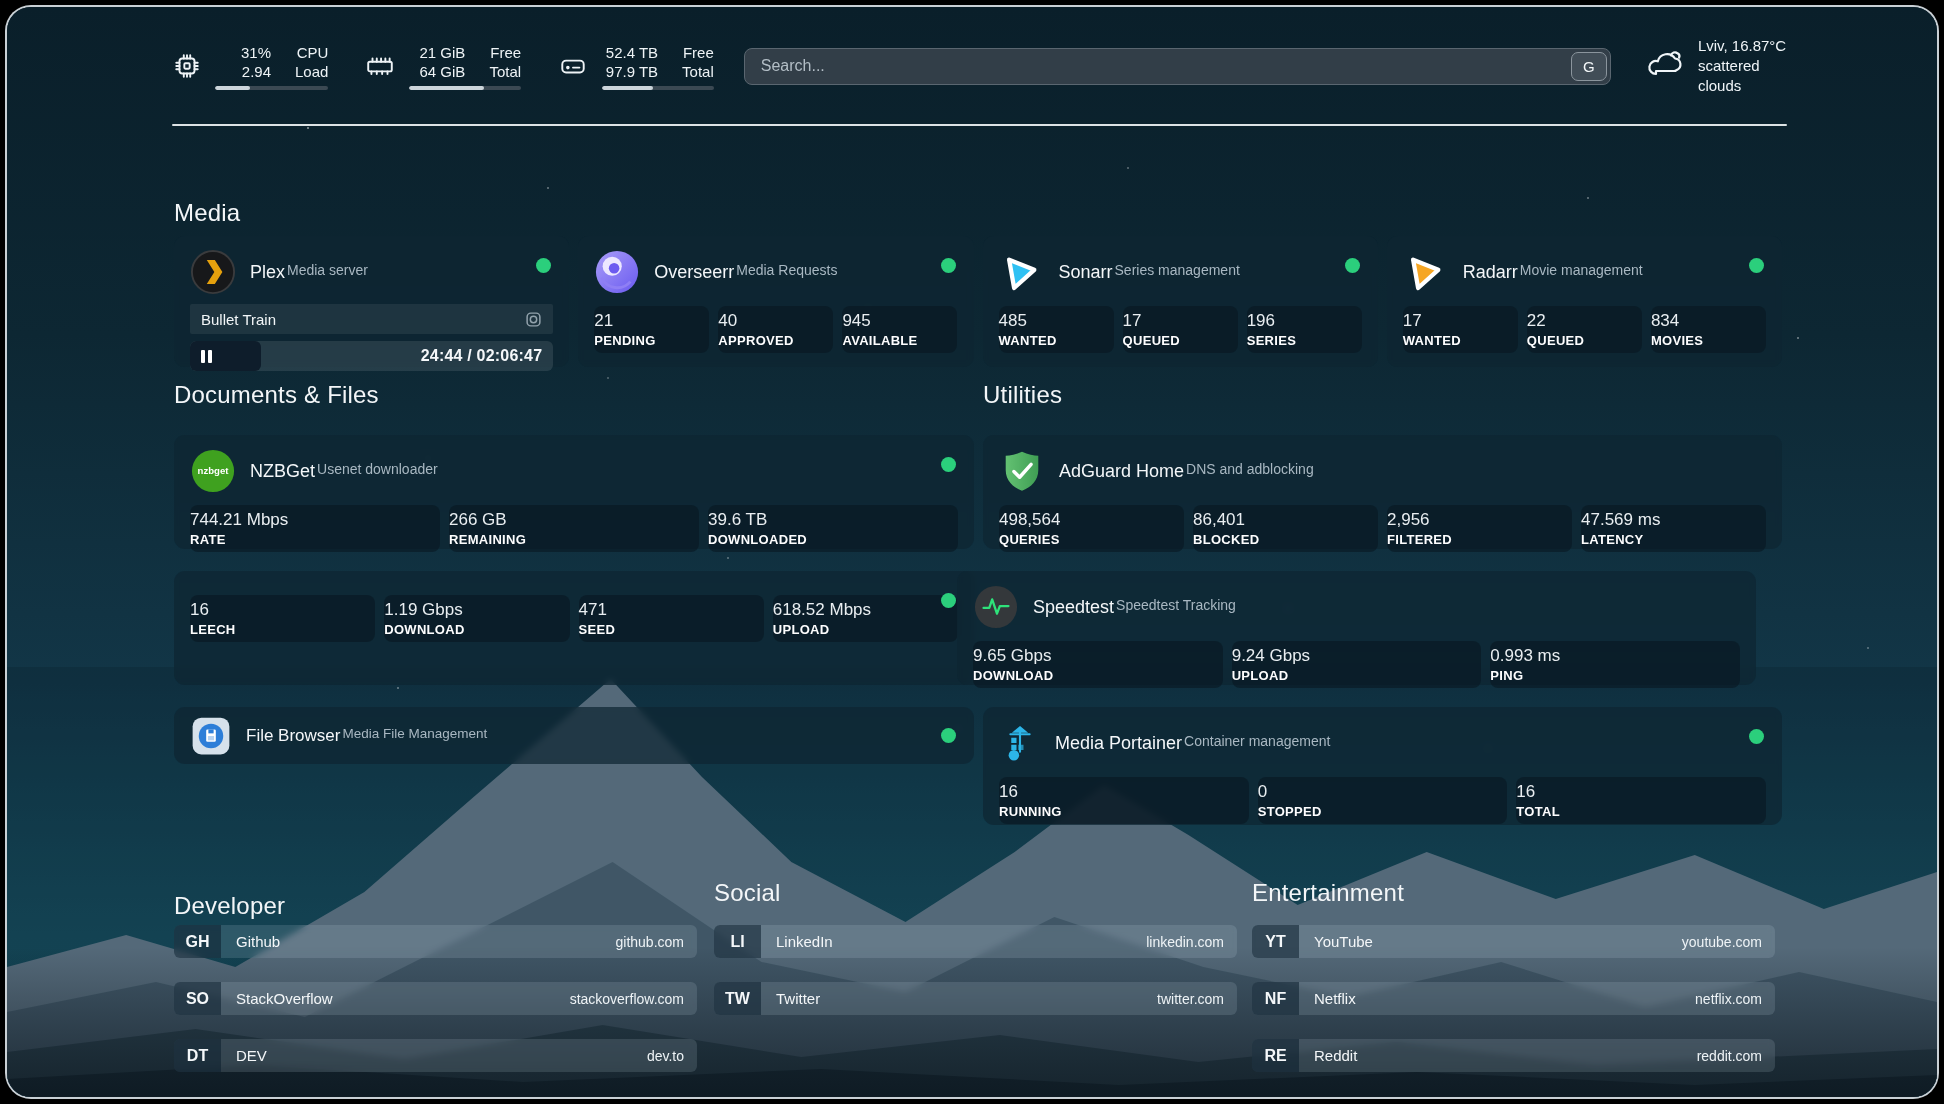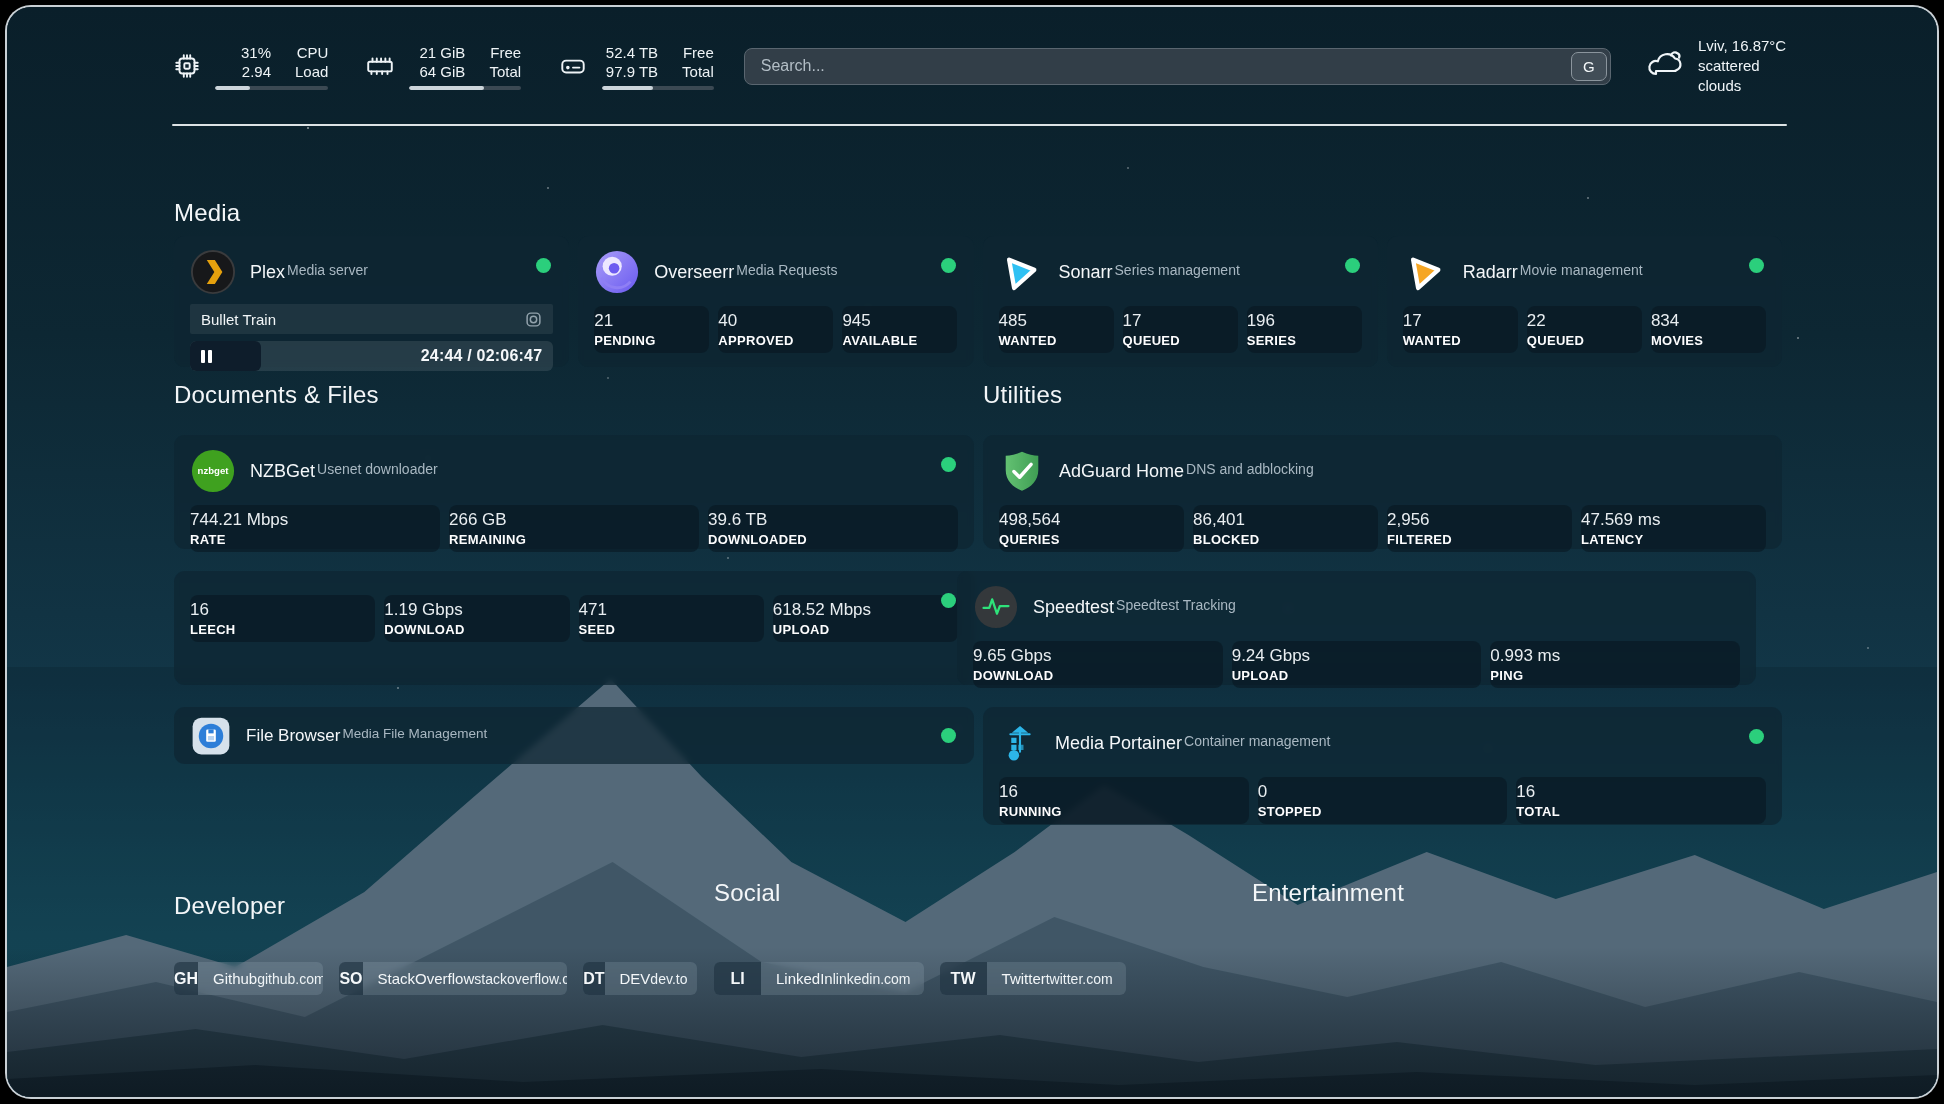--- a/index.html
+++ b/index.html
@@ -80,21 +80,21 @@
   .np-title { font-size:15px; font-weight:500; color:#f2f6f8; }
   .np-progress { margin-top:7px; height:30px; background:rgba(255,255,255,0.10); border-radius:6px;
                  position:relative; display:flex; align-items:center; overflow:hidden; }
   .np-fill { position:absolute; left:0; top:0; bottom:0; background:#0e1d2b; border-radius:6px; }
   .pause { position:relative; z-index:1; margin-left:11px; display:flex; gap:3px; }
   .pause i { width:4px; height:13px; background:#fff; border-radius:1px; display:block; }
   .np-time { position:absolute; right:11px; font-size:16px; font-weight:700; color:#f5f8fa;
              z-index:1; letter-spacing:.2px; }
 
   
-  .link-group { position:absolute; width:523px; display:flex; flex-direction:row; gap:16px;margin-top:37px; }
+  .link-group { position:absolute; width:523px; display:flex; flex-direction:column; gap:24px; }
   .link-row { height:33px; border-radius:6px; overflow:hidden; display:flex; align-items:center;
               background:rgba(190,210,222,0.16); backdrop-filter:blur(3px); cursor:pointer; }
   .link-abbr { width:47px; align-self:stretch; background:rgba(10,30,44,0.55); display:flex;
                align-items:center; justify-content:center; font-size:16px; font-weight:700;
                color:#f4f7f9; margin-right:2px; }
   .link-name { margin-left:13px; font-size:15px; font-weight:500; color:#f4f7f9; }
   .link-url { margin-left:auto; margin-right:13px; font-size:14px; color:#eef3f6; }
 
   svg text { font-family:"Liberation Sans", sans-serif; }
 </style>
@@ -554,15 +554,32 @@
         <span class="link-name">LinkedIn</span>
         <span class="link-url">linkedin.com</span>
       </div>
       <div class="link-row">
         <span class="link-abbr">TW</span>
         <span class="link-name">Twitter</span>
         <span class="link-url">twitter.com</span>
       </div>
     </div>
 
+    <div class="link-group" style="left:1245px; top:918px;">
+      <div class="link-row">
+        <span class="link-abbr">YT</span>
+        <span class="link-name">YouTube</span>
+        <span class="link-url">youtube.com</span>
+      </div>
+      <div class="link-row">
+        <span class="link-abbr">NF</span>
+        <span class="link-name">Netflix</span>
+        <span class="link-url">netflix.com</span>
+      </div>
+      <div class="link-row">
+        <span class="link-abbr">RE</span>
+        <span class="link-name">Reddit</span>
+        <span class="link-url">reddit.com</span>
+      </div>
+    </div>
 
   </div>
 </div>
 
 </body></html>

